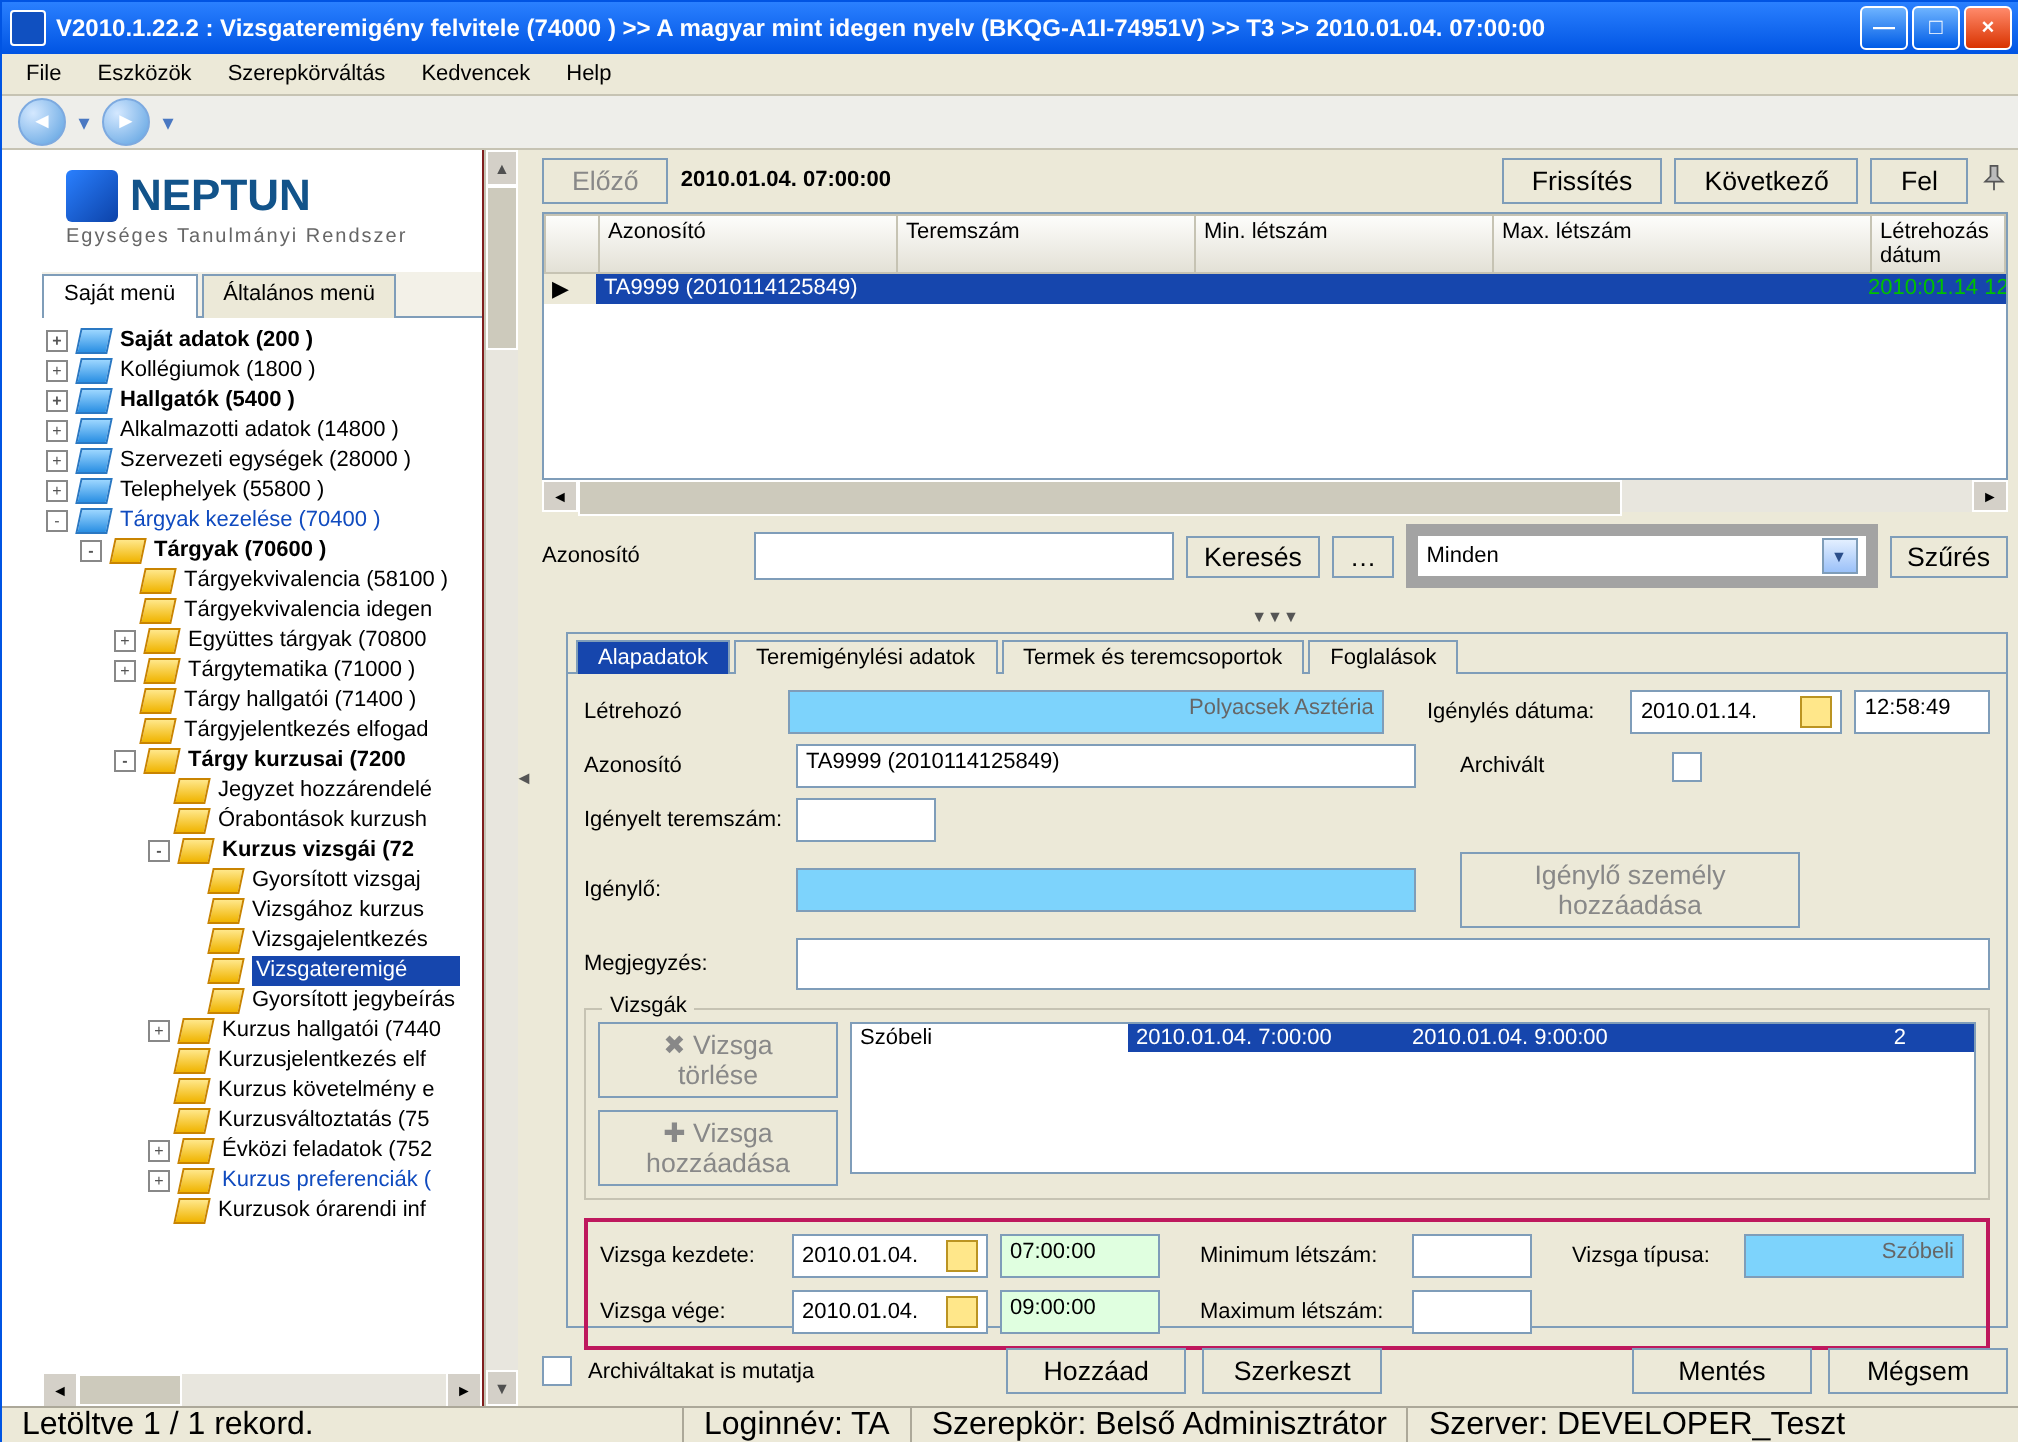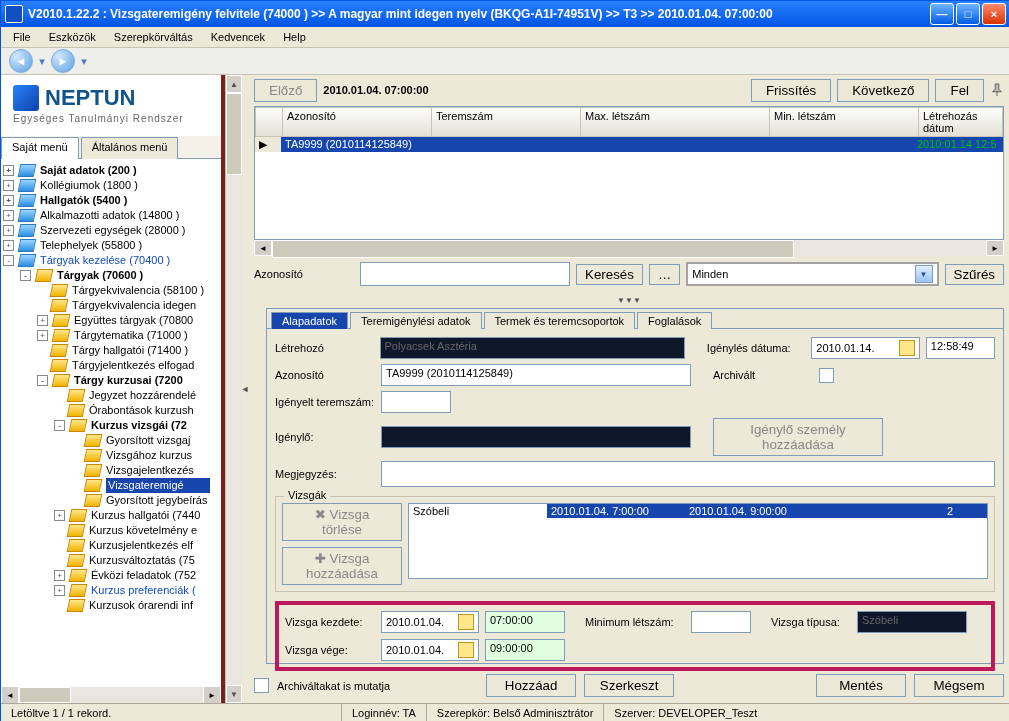--- a/index.html
+++ b/index.html
@@ -9,21 +9,21 @@
   .title-text{flex:1;white-space:nowrap;overflow:hidden;text-overflow:ellipsis;font-size:12px;cursor:default;}
   .win-btns{display:flex;gap:2px;}
   .win-btn{width:22px;height:20px;background:linear-gradient(180deg,#6db3ff,#005ce6);border:1px solid #fff;border-radius:3px;color:#fff;display:flex;align-items:center;justify-content:center;font-weight:bold;cursor:pointer;}
   .win-btn.close{background:linear-gradient(180deg,#ff8a6b,#d93300);}
   .menubar{height:20px;background:#ece9d8;border-bottom:1px solid #c6c3b3;display:flex;align-items:center;padding:0 4px;gap:2px;}
   .menubar .mitem{padding:2px 8px;cursor:pointer;}
   .nav-icons{height:26px;background:#eeeeea;border-bottom:1px solid #c6c3b3;display:flex;align-items:center;padding:0 8px;gap:4px;}
   .nav-btn{width:22px;height:22px;border:1px solid #7daae0;border-radius:50%;background:radial-gradient(circle at 30% 30%,#d4e8ff,#5aa0e0);display:flex;align-items:center;justify-content:center;color:#fff;cursor:pointer;}
   .nav-drop{width:10px;color:#4a78c2;display:inline-flex;align-items:center;justify-content:center;}
   .body-row{flex:1;display:flex;overflow:hidden;}
-  .sidebar{width:220px;border-right:4px solid #7f1d1d;display:flex;flex-direction:column;background:#fff;}
+  .sidebar{width:220px;border-right:1px solid #7f1d1d;display:flex;flex-direction:column;background:#fff;padding-left:20px;}
   .logo-row{padding:10px 6px 2px 12px;}
   .logo{display:flex;align-items:center;gap:6px;}
   .logo-ico{width:26px;height:26px;background:linear-gradient(135deg,#2a80ff,#0c42a8);border-radius:3px;}
   .logo-txt{font-size:22px;font-weight:900;color:#12538a;letter-spacing:0px;font-family:Arial,sans-serif;}
   .logo-sub{font-size:10px;letter-spacing:1px;color:#666;margin-top:2px;}
   .tabstrip{display:flex;border-bottom:1px solid #7f9db9;margin-top:10px;background:#f3f1e8;height:22px;}
   .tab{border:1px solid #7f9db9;border-bottom:none;padding:3px 10px;background:#ece9d8;margin-right:2px;cursor:pointer;position:relative;top:1px;}
   .tab.active{background:#fff;font-weight:normal;}
   .tree-wrap{flex:1;overflow:auto;background:#fff;padding:4px 0 0 2px;}
   .tree-node{white-space:nowrap;line-height:15px;display:flex;align-items:center;gap:2px;padding-right:6px;}
@@ -54,48 +54,48 @@
   .grid-row{display:flex;}
   .grid-row.sel{background:#1646ad;color:#fff;}
   .grid-row .cell{padding:1px 4px;white-space:nowrap;overflow:hidden;}
   .hscroll{height:16px;background:#e8e6de;display:flex;}
   .hscroll .arr{width:16px;background:#d4d0c8;border:1px solid #fff;display:flex;align-items:center;justify-content:center;font-size:8px;}
   .hscroll .track{flex:1;}
   .hscroll .thumb{width:520px;height:100%;background:#cdcabc;border:1px solid #fff;display:inline-block;}
   .search-row{display:flex;align-items:center;gap:6px;padding:6px;}
   .field-lbl{width:100px;}
   .input{border:1px solid #7f9db9;background:#fff;padding:2px 4px;height:18px;}
-  .select{border:2px solid #a3a3a3;background:#fff;height:20px;display:flex;align-items:center;padding:0 4px;flex:1;justify-content:space-between;cursor:pointer;}
+  .select{border:6px solid #a3a3a3;background:#fff;height:20px;display:flex;align-items:center;padding:0 4px;flex:1;justify-content:space-between;cursor:pointer;}
   .select .dd-arr{width:16px;height:16px;background:linear-gradient(180deg,#e3efff,#9bc1f9);border:1px solid #7f9db9;display:flex;align-items:center;justify-content:center;font-size:8px;color:#2a4e8a;}
   .sep-mid{height:14px;display:flex;justify-content:center;align-items:center;margin:0 6px;}
   .sep-mid .grip{width:24px;height:6px;font-size:8px;color:#555;text-align:center;}
   .card{margin:2px 6px 4px 18px;border:1px solid #7f9db9;background:#ece9d8;flex:1;display:flex;flex-direction:column;min-height:0;}
   .card-tabs{display:flex;border-bottom:1px solid #7f9db9;background:#ece9d8;padding-top:2px;padding-left:4px;}
   .ctab{border:1px solid #7f9db9;border-bottom:none;background:#ece9d8;padding:2px 10px;margin-right:2px;cursor:pointer;position:relative;top:1px;}
   .ctab.active{background:#1646ad;color:#fff;}
   .card-body{flex:1;padding:8px;display:flex;flex-direction:column;gap:5px;overflow:visible;}
   .form-row{display:flex;align-items:center;gap:6px;}
   .lbl{width:100px;}
-  .ro-input{border:1px solid #7f9db9;background:#0f172a;color:#666;padding:2px 4px;height:16px;}
+  .ro-input{border:1px solid #7f9db9;background:#7dd3fc;color:#666;padding:2px 4px;height:16px;text-align:right;}
   .edit-input{border:1px solid #7f9db9;background:#fff;padding:2px 4px;height:16px;}
   .date-input{border:1px solid #7f9db9;background:#fff;padding:2px 4px;height:16px;display:flex;align-items:center;justify-content:space-between;gap:4px;}
   .date-ico{width:14px;height:14px;background:#ffe78a;border:1px solid #bb9422;display:inline-block;}
   .chk{width:13px;height:13px;border:1px solid #7f9db9;background:#fff;display:inline-block;}
   .fieldset{border:1px solid #c6c3b3;margin-top:4px;padding:6px;position:relative;display:flex;gap:6px;}
   .fieldset .legend{position:absolute;top:-8px;left:8px;background:#ece9d8;padding:0 4px;}
   .sub-grid{border:1px solid #7f9db9;background:#fff;flex:1;height:74px;display:flex;flex-direction:column;}
   .sub-grid .gh{display:flex;background:#ece9d8;}
   .sub-grid .gh .c{border:1px solid #c6c3b3;border-left:none;padding:2px 4px;background:linear-gradient(180deg,#fdfdfb,#e3e1d6);}
   .sub-grid .gr{display:flex;}
   .sub-grid .gr.sel{background:#1646ad;color:#fff;}
   .sub-grid .gr .c{padding:1px 4px;}
-  .bottom-block{margin-top:4px;border:4px solid #be185d;padding:6px;display:flex;gap:20px;}
+  .bottom-block{margin-top:4px;border:2px solid #be185d;padding:6px;display:flex;gap:20px;}
   .action-row{display:flex;align-items:center;gap:8px;padding:6px;}
   .action-row .spacer{flex:1;}
-  .statusbar{height:18px;background:#ece9d8;border-top:1px solid #aca899;display:flex;align-items:center;font-size:11px;}
+  .statusbar{height:18px;background:#ece9d8;border-top:1px solid #aca899;display:flex;align-items:center;font-size:16px;}
   .statusbar .sect{padding:0 10px;border-right:1px solid #aca899;height:100%;display:flex;align-items:center;}
   .splitter-v{width:6px;background:#ece9d8;display:flex;align-items:center;justify-content:center;cursor:col-resize;}
   .splitter-v .caret{font-size:9px;color:#555;}
   svg.pin{width:14px;height:14px;}
   .green-txt{color:#00c000;}
 </style>
 </head>
 <body>
 
 <div class="window">
@@ -306,29 +306,29 @@
             <span class="pm">+</span>
             <span class="nico y"></span>
             <span class="lbl">Kurzus hallgatói (7440</span>
           </div>
           <div class="tree-node">
             <span class="ind"></span>
             <span class="ind"></span>
             <span class="ind"></span>
             <span class="pm-sp"></span>
             <span class="nico y"></span>
+            <span class="lbl">Kurzusjelentkezés elf</span>
+          </div>
+          <div class="tree-node">
+            <span class="ind"></span>
+            <span class="ind"></span>
+            <span class="ind"></span>
+            <span class="pm-sp"></span>
+            <span class="nico y"></span>
             <span class="lbl">Kurzus követelmény e</span>
-          </div>
-          <div class="tree-node">
-            <span class="ind"></span>
-            <span class="ind"></span>
-            <span class="ind"></span>
-            <span class="pm-sp"></span>
-            <span class="nico y"></span>
-            <span class="lbl">Kurzusjelentkezés elf</span>
           </div>
           <div class="tree-node">
             <span class="ind"></span>
             <span class="ind"></span>
             <span class="ind"></span>
             <span class="pm-sp"></span>
             <span class="nico y"></span>
             <span class="lbl">Kurzusváltoztatás (75</span>
           </div>
           <div class="tree-node">
@@ -386,22 +386,22 @@
         <span><svg class="pin" viewBox="0 0 16 16">
               <path d="M6 1 L10 1 L10 7 L13 10 L3 10 L6 7 Z M8 10 L8 15" stroke="#555" fill="#bbb" stroke-width="1"></path>
             </svg></span>
       </div>
 
       <div class="grid-wrap">
         <div class="grid-head">
           <div class="cell" style="width:18px"></div>
           <div class="cell" style="width:140px">Azonosító</div>
           <div class="cell" style="width:140px">Teremszám</div>
+          <div class="cell" style="width:140px">Min. létszám</div>
           <div class="cell" style="width:180px">Max. létszám</div>
-          <div class="cell" style="width:140px">Min. létszám</div>
           <div class="cell" style="flex:1">Létrehozás dátum</div>
         </div>
         <div class="grid-rows">
           <div class="grid-row sel">
             <div class="cell" style="width:18px;background:#ece9d8;color:#000;">▶</div>
             <div class="cell" style="width:140px">TA9999 (2010114125849)</div>
             <div class="cell" style="width:140px"></div>
             <div class="cell" style="width:140px"></div>
             <div class="cell" style="width:180px"></div>
             <div class="cell green-txt" style="flex:1">2010:01.14 12:5</div>
@@ -504,20 +504,24 @@
                     <span class="date-ico"></span>
                   </div>
                 <div class="edit-input" style="width:70px;background:#e0ffe0">09:00:00</div>
               </div>
             </div>
             <div style="display:flex;flex-direction:column;gap:6px;">
               <div class="form-row">
                 <span style="width:100px">Minimum létszám:</span>
                 <div class="edit-input" style="width:50px"></div>
               </div>
+              <div class="form-row">
+                <span style="width:100px">Maximum létszám:</span>
+                <div class="edit-input" style="width:50px"></div>
+              </div>
             </div>
             <div>
               <div class="form-row">
                 <span style="width:80px">Vizsga típusa:</span>
                 <div class="ro-input" style="width:100px">Szóbeli</div>
               </div>
             </div>
           </div>
         </div>
       </div>

